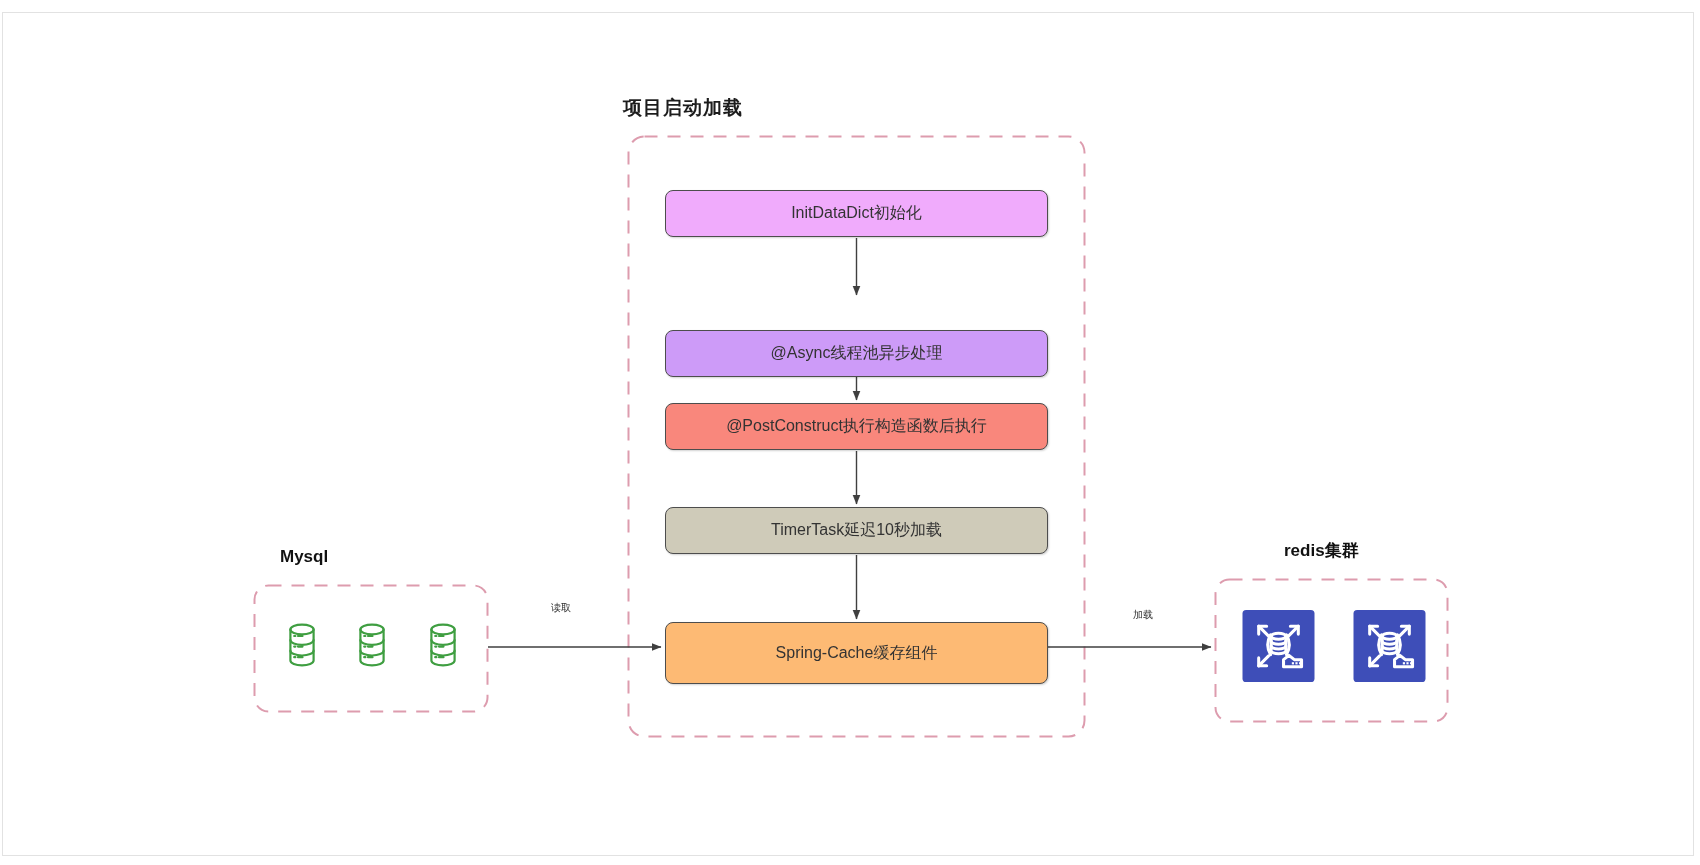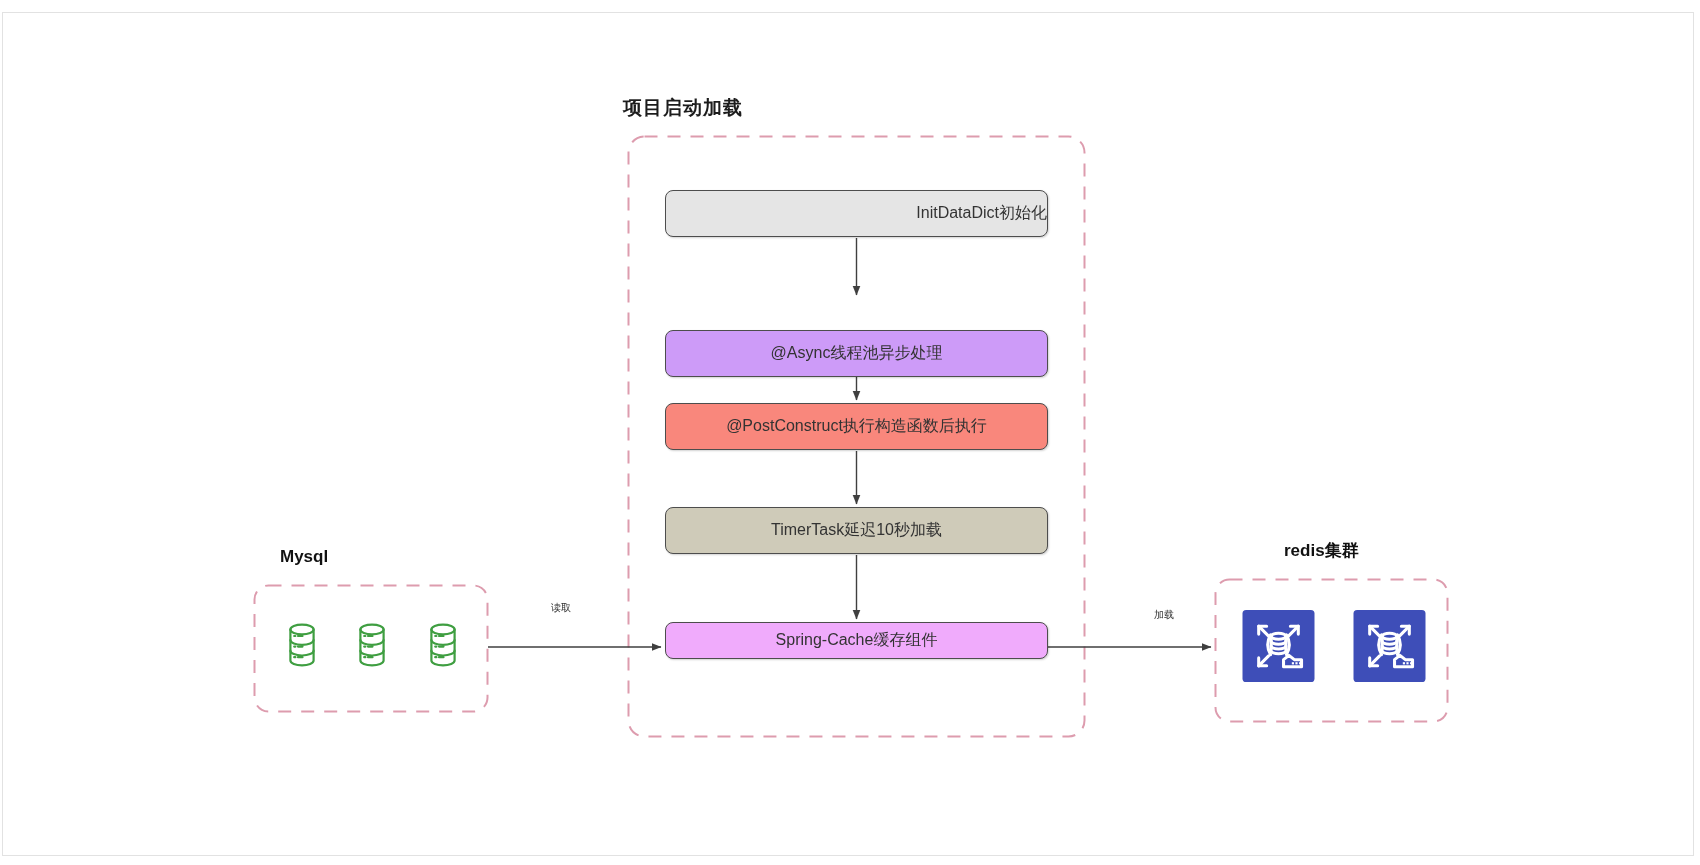--- a/index.html
+++ b/index.html
@@ -60,33 +60,33 @@
     <line x1="856.5" y1="346" x2="856.5" y2="400" marker-end="url(#arrow)"></line>
     <line x1="856.5" y1="451" x2="856.5" y2="504" marker-end="url(#arrow)"></line>
     <line x1="856.5" y1="555" x2="856.5" y2="619" marker-end="url(#arrow)"></line>
     <line x1="488" y1="647" x2="661" y2="647" marker-end="url(#arrow)"></line>
     <line x1="1048" y1="647" x2="1211" y2="647" marker-end="url(#arrow)"></line>
   </g>
 </svg>
 
 <div class="diagram-title">项目启动加载</div>
 
-<div class="flow-box" style="top: 190px; background: #e5e5e5; justify-content: flex-end;">
+<div class="flow-box" style="top: 190px; background: #f0abfc;">
   <span>InitDataDict初始化</span>
 </div>
 <div class="flow-box" style="top: 298px; background: rgb(205, 155, 248); margin-top: 32px;">
   <span>@Async线程池异步处理</span>
 </div>
 <div class="flow-box" style="top: 403px; background: rgb(249, 135, 124);">
   <span>@PostConstruct执行构造函数后执行</span>
 </div>
 <div class="flow-box" style="top: 507px; background: rgb(207, 203, 185);">
   <span>TimerTask延迟10秒加载</span>
 </div>
-<div class="flow-box" style="top: 622px; height: 37px; background: #f0abfc;">
+<div class="flow-box" style="top: 622px; height: 62px; background: #fdba74;">
   <span>Spring-Cache缓存组件</span>
 </div>
 
 <div class="group-title" style="left:256px;top:547px;">Mysql</div>
 
 <svg class="icon-wrap" style="left:288px;top:623px;" width="28" height="44" viewBox="0 0 28 44">
   <g fill="none" stroke-width="2.2" stroke-linecap="round" stroke="#3f9e41">
     <ellipse cx="14" cy="6.5" rx="11.6" ry="4.8"></ellipse>
     <path d="M2.4 6.5 V37.5 a11.6 4.8 0 0 0 23.2 0 V6.5"></path>
     <path d="M2.4 17 a11.6 4.8 0 0 0 23.2 0"></path>
@@ -162,13 +162,13 @@
     <path d="M22.8 31.5 V27.6 l3-2.4 3 2.4 h4 V31.5 Z" fill="none"></path>
   </g>
   <g fill="#ffffff">
     <rect x="27.4" y="29" width="1.2" height="1.2"></rect>
     <rect x="29.4" y="29" width="1.2" height="1.2"></rect>
     <rect x="31.4" y="29" width="1.2" height="1.2"></rect>
   </g>
 </svg>
 
 <div class="edge-label" style="left:561px;top:601px;">读取</div>
-<div class="edge-label" style="left:1143px;top:608px;margin-left:21px;">加载</div>
+<div class="edge-label" style="left:1143px;top:608px;">加载</div>
 
 </body></html>

